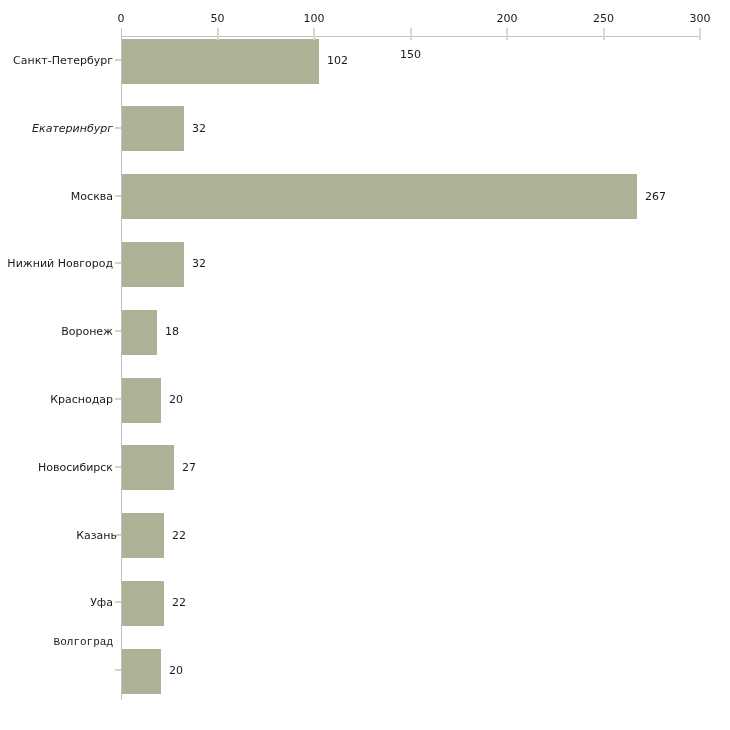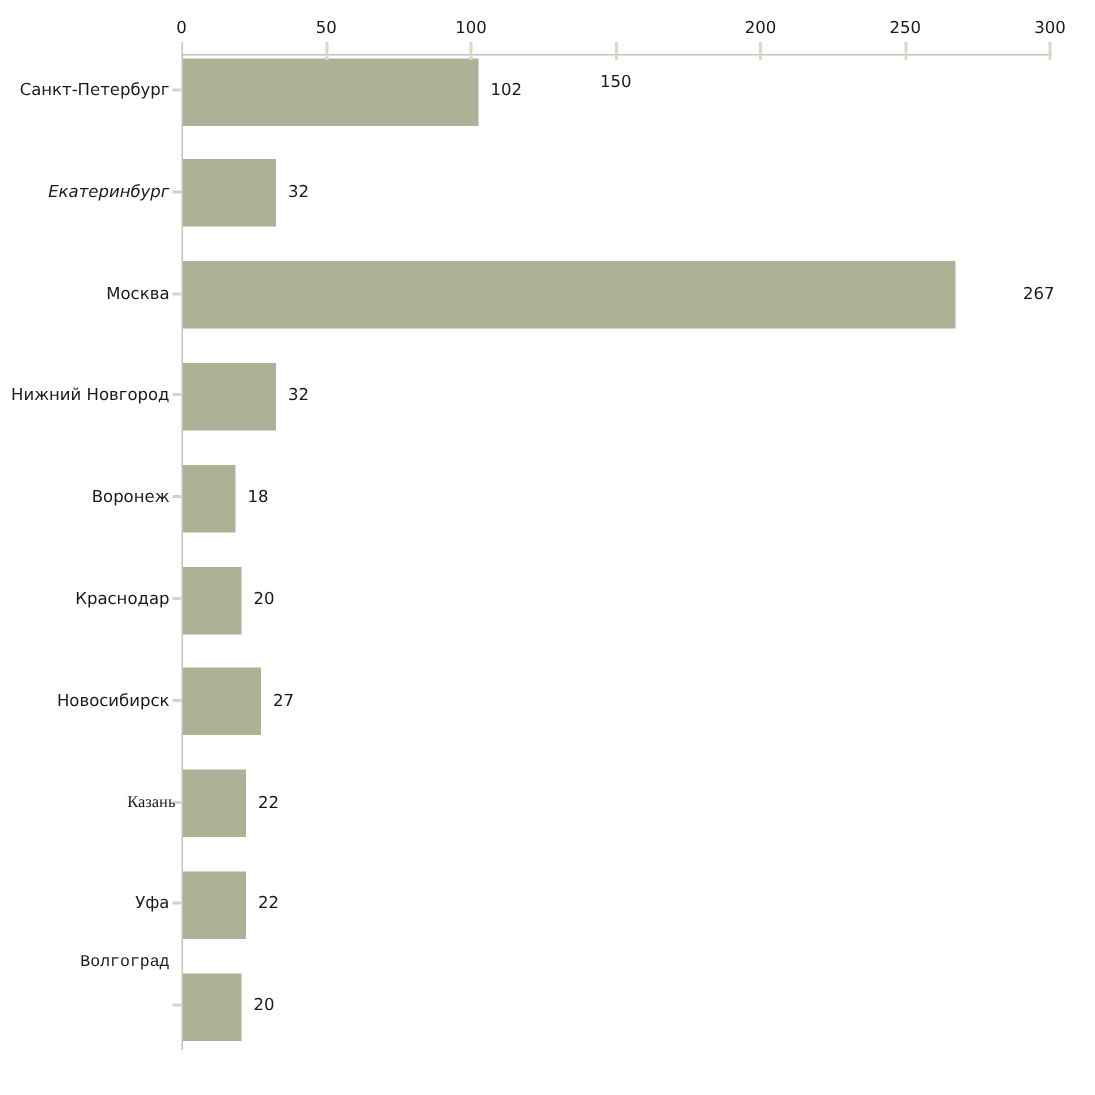--- a/index.html
+++ b/index.html
@@ -65,39 +65,39 @@
     <div class="category-label" style="left: 0px; top: 60px; width: 113px; color: rgb(26, 26, 26);">Санкт-Петербург</div>
     <div class="bar" style="left: 122px; top: 38.5px; width: 197px; height: 45px; background: rgb(171, 178, 149);"></div>
     <div class="value-label" style="left: 327px; top: 60px; color: rgb(26, 26, 26);">102</div>
     <div class="category-tick" style="left: 115px; top: 126.8px; width: 6px; background: rgb(214, 212, 192);"></div>
     <div class="category-label" style="left: 0px; top: 127.8px; width: 113px; color: rgb(26, 26, 26); font-style: italic;">Екатеринбург</div>
     <div class="bar" style="left: 122px; top: 106.3px; width: 62px; height: 45px; background: rgb(171, 178, 149);"></div>
     <div class="value-label" style="left: 192px; top: 127.8px; color: rgb(26, 26, 26);">32</div>
     <div class="category-tick" style="left: 115px; top: 194.6px; width: 6px; background: rgb(214, 212, 192);"></div>
     <div class="category-label" style="left: 0px; top: 195.6px; width: 113px; color: rgb(26, 26, 26);">Москва</div>
     <div class="bar" style="left: 122px; top: 174.1px; width: 515px; height: 45px; background: rgb(171, 178, 149);"></div>
-    <div class="value-label" style="left: 682px; top: 195.6px; color: rgb(26, 26, 26);">267</div>
+    <div class="value-label" style="left: 645px; top: 195.6px; color: rgb(26, 26, 26);">267</div>
     <div class="category-tick" style="left: 115px; top: 262.4px; width: 6px; background: rgb(214, 212, 192);"></div>
     <div class="category-label" style="left: 0px; top: 263.4px; width: 113px; color: rgb(26, 26, 26);">Нижний Новгород</div>
     <div class="bar" style="left: 122px; top: 241.9px; width: 62px; height: 45px; background: rgb(171, 178, 149);"></div>
     <div class="value-label" style="left: 192px; top: 263.4px; color: rgb(26, 26, 26);">32</div>
     <div class="category-tick" style="left: 115px; top: 330.2px; width: 6px; background: rgb(214, 212, 192);"></div>
     <div class="category-label" style="left: 0px; top: 331.2px; width: 113px; color: rgb(26, 26, 26);">Воронеж</div>
     <div class="bar" style="left: 122px; top: 309.7px; width: 35px; height: 45px; background: rgb(171, 178, 149);"></div>
     <div class="value-label" style="left: 165px; top: 331.2px; color: rgb(26, 26, 26);">18</div>
     <div class="category-tick" style="left: 115px; top: 398px; width: 6px; background: rgb(214, 212, 192);"></div>
     <div class="category-label" style="left: 0px; top: 399px; width: 113px; color: rgb(26, 26, 26);">Краснодар</div>
     <div class="bar" style="left: 122px; top: 377.5px; width: 39px; height: 45px; background: rgb(171, 178, 149);"></div>
     <div class="value-label" style="left: 169px; top: 399px; color: rgb(26, 26, 26);">20</div>
     <div class="category-tick" style="left: 115px; top: 465.8px; width: 6px; background: rgb(214, 212, 192);"></div>
     <div class="category-label" style="left: 0px; top: 466.8px; width: 113px; color: rgb(26, 26, 26); text-align: right;">Новосибирск</div>
     <div class="bar" style="left: 122px; top: 445.3px; width: 52px; height: 45px; background: rgb(171, 178, 149);"></div>
     <div class="value-label" style="left: 182px; top: 466.8px; color: rgb(26, 26, 26);">27</div>
     <div class="category-tick" style="left: 115px; top: 533.6px; width: 6px; background: rgb(214, 212, 192);"></div>
-    <div class="category-label" style="left: 4px; top: 534.6px; width: 113px; color: rgb(26, 26, 26); font-family: Liberation Serif, serif;">Казань</div>
+    <div class="category-label" style="left: 4px; top: 534.6px; width: 113px; color: rgb(26, 26, 26);">Казань</div>
     <div class="bar" style="left: 122px; top: 513.1px; width: 42px; height: 45px; background: rgb(171, 178, 149);"></div>
     <div class="value-label" style="left: 172px; top: 534.6px; color: rgb(26, 26, 26);">22</div>
     <div class="category-tick" style="left: 115px; top: 601.4px; width: 6px; background: rgb(214, 212, 192);"></div>
     <div class="category-label" style="left: 0px; top: 602.4px; width: 113px; color: rgb(26, 26, 26);">Уфа</div>
     <div class="bar" style="left: 122px; top: 580.9px; width: 42px; height: 45px; background: rgb(171, 178, 149);"></div>
     <div class="value-label" style="left: 172px; top: 602.4px; color: rgb(26, 26, 26);">22</div>
     <div class="category-tick" style="left: 115px; top: 669.2px; width: 6px; background: rgb(214, 212, 192);"></div>
     <div class="category-label" style="left: 0px; top: 642px; width: 113px; color: rgb(26, 26, 26); font-family: Liberation Mono, monospace;">Волгоград</div>
     <div class="bar" style="left: 122px; top: 648.7px; width: 39px; height: 45px; background: rgb(171, 178, 149);"></div>
     <div class="value-label" style="left: 169px; top: 670.2px; color: rgb(26, 26, 26);">20</div>

